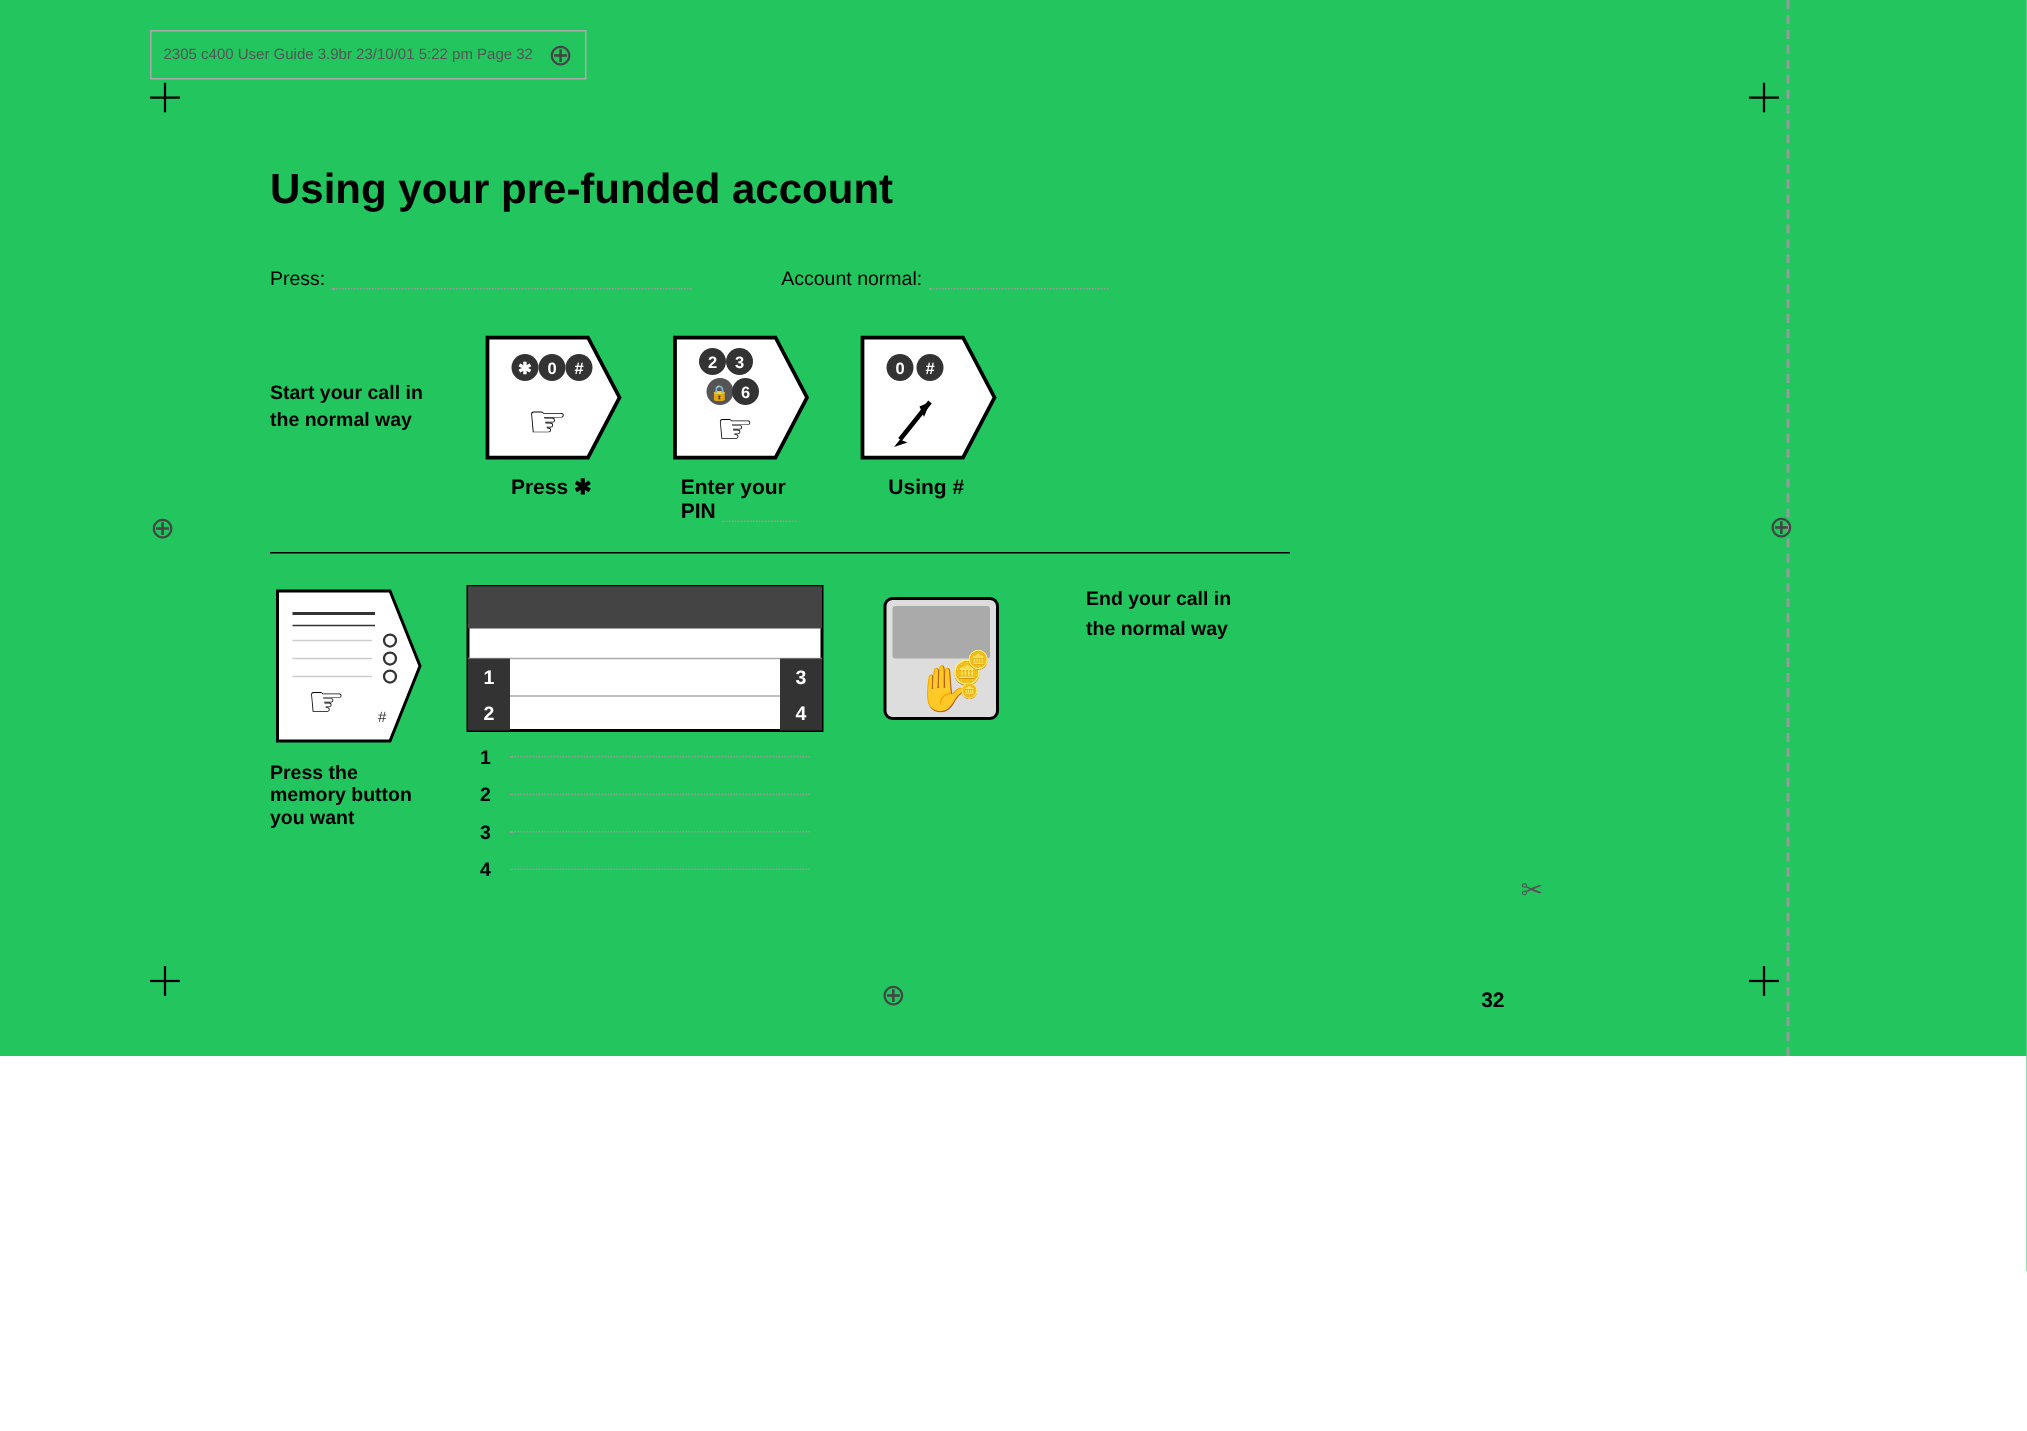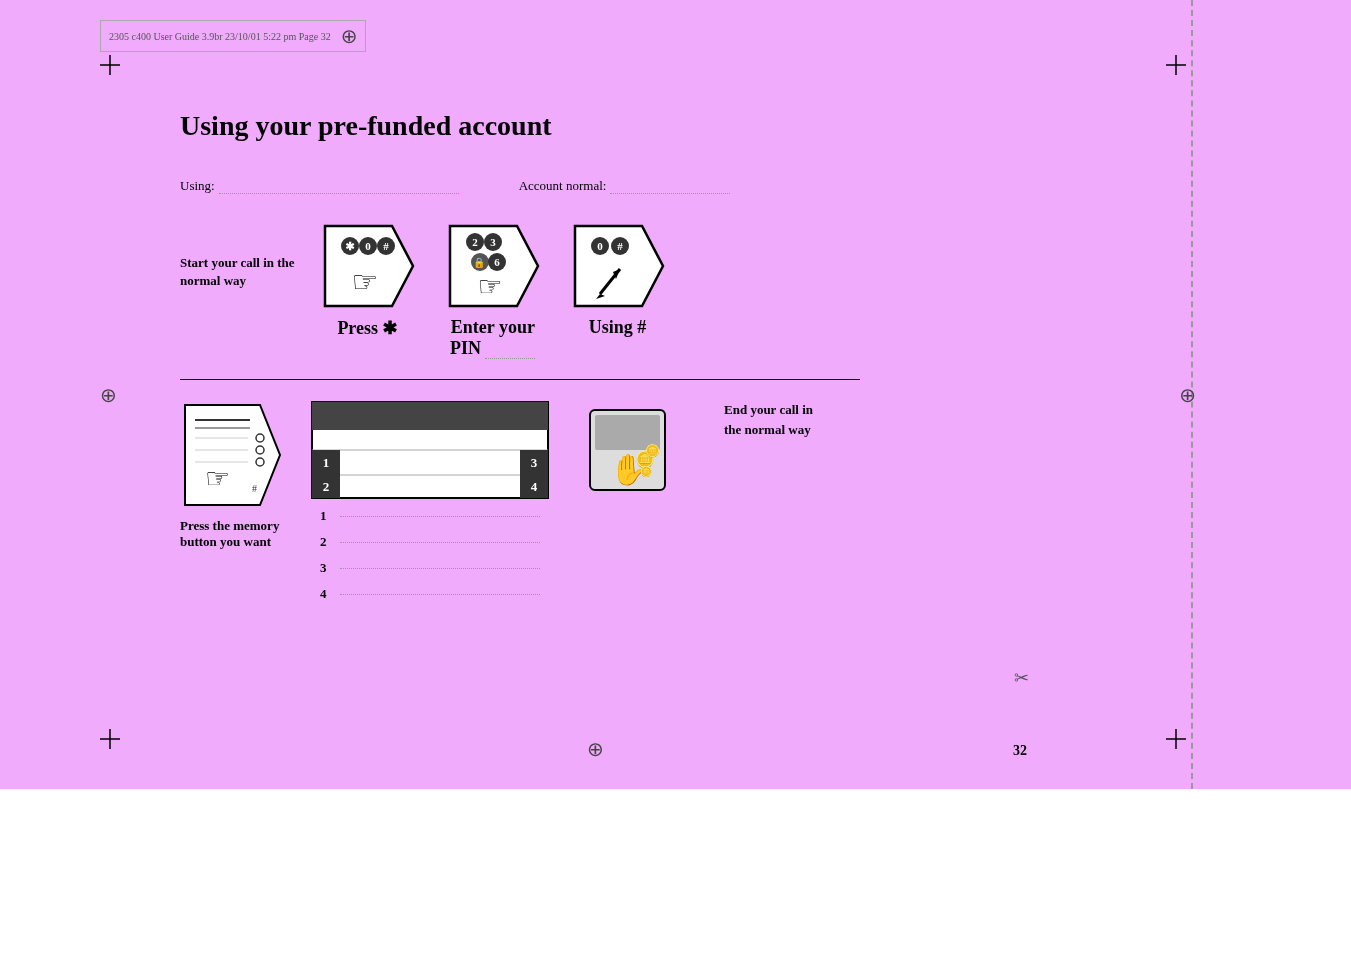--- a/index.html
+++ b/index.html
@@ -7,25 +7,24 @@
       background: #fff;
       font-family: Arial, Helvetica, sans-serif;
       width: 1351px;
       height: 954px;
       overflow: hidden;
       position: relative;
     }
 
     .page-wrapper {
       width: 1351px;
-      height: 789px;
-      background: #f0abfc;
+      height: 704px;
+      background: #22c55e;
       position: relative;
       display: flex;
-      font-family: Liberation Serif, serif;
     }
 
     
     .main-content {
       flex: 1;
       padding: 60px 40px 40px 180px;
       position: relative;
     }
 
     
@@ -102,24 +101,24 @@
       text-align: left;
       font-size: 13px;
       font-weight: bold;
       line-height: 1.4;
       width: 120px;
       margin-right: 20px;
       padding-top: 30px;
     }
 
     .step-label {
-      font-size: 18px;
+      font-size: 14px;
       font-weight: bold;
       margin-top: 8px;
-      text-align: right;
+      text-align: left;
     }
 
     
     .entries-area {
       margin-left: 10px;
       width: 220px;
     }
 
     .entry-line {
       display: flex;
@@ -155,21 +154,21 @@
       font-size: 13px;
       font-weight: bold;
       line-height: 1.5;
       width: 100px;
     }
 
     
     .page-number {
       position: absolute;
       bottom: 30px;
-      right: 164px;
+      right: 188px;
       font-size: 14px;
       font-weight: bold;
     }
 
     
     .scissors-icon {
       position: absolute;
       bottom: 100px;
       right: 162px;
       font-size: 18px;
@@ -216,21 +215,21 @@
       <svg width="20" height="20">
           <line x1="10" y1="0" x2="10" y2="20" stroke="#000" stroke-width="1.5"></line>
           <line x1="0" y1="10" x2="20" y2="10" stroke="#000" stroke-width="1.5"></line>
         </svg>
     </div>
 
     <h1 class="page-title">Using your pre-funded account</h1>
 
     <div class="name-account-line">
       <span>
-        <span>Using:</span><span class="dotted-line"></span>
+        <span>Press:</span><span class="dotted-line"></span>
       </span>
       <span>
         <span>Account normal:</span><span class="dotted-line" style="width:120px;"></span>
       </span>
     </div>
 
     <div class="steps-top">
 
       <div class="step-text-left">
         <span>Start your call in the normal way</span>

